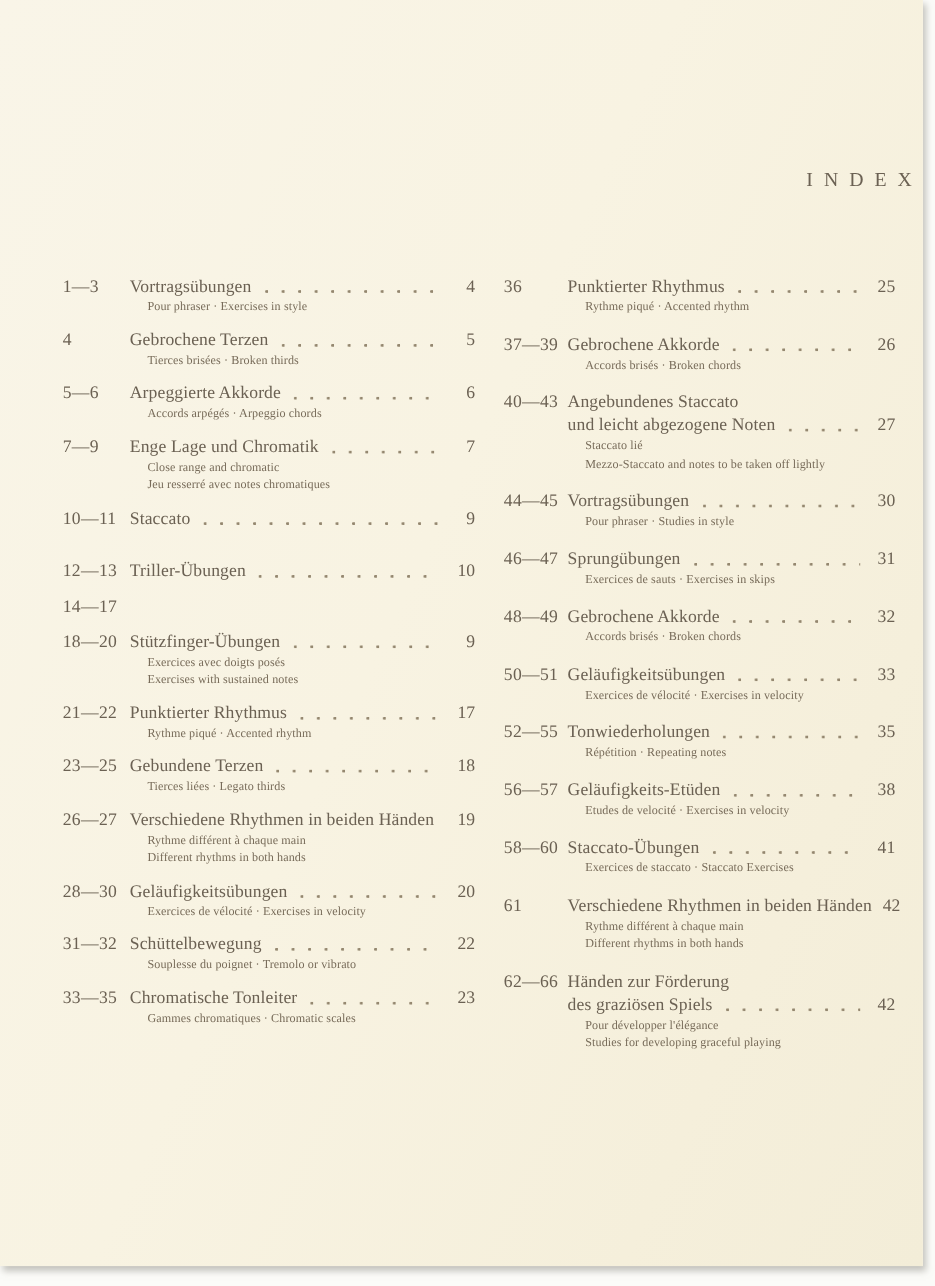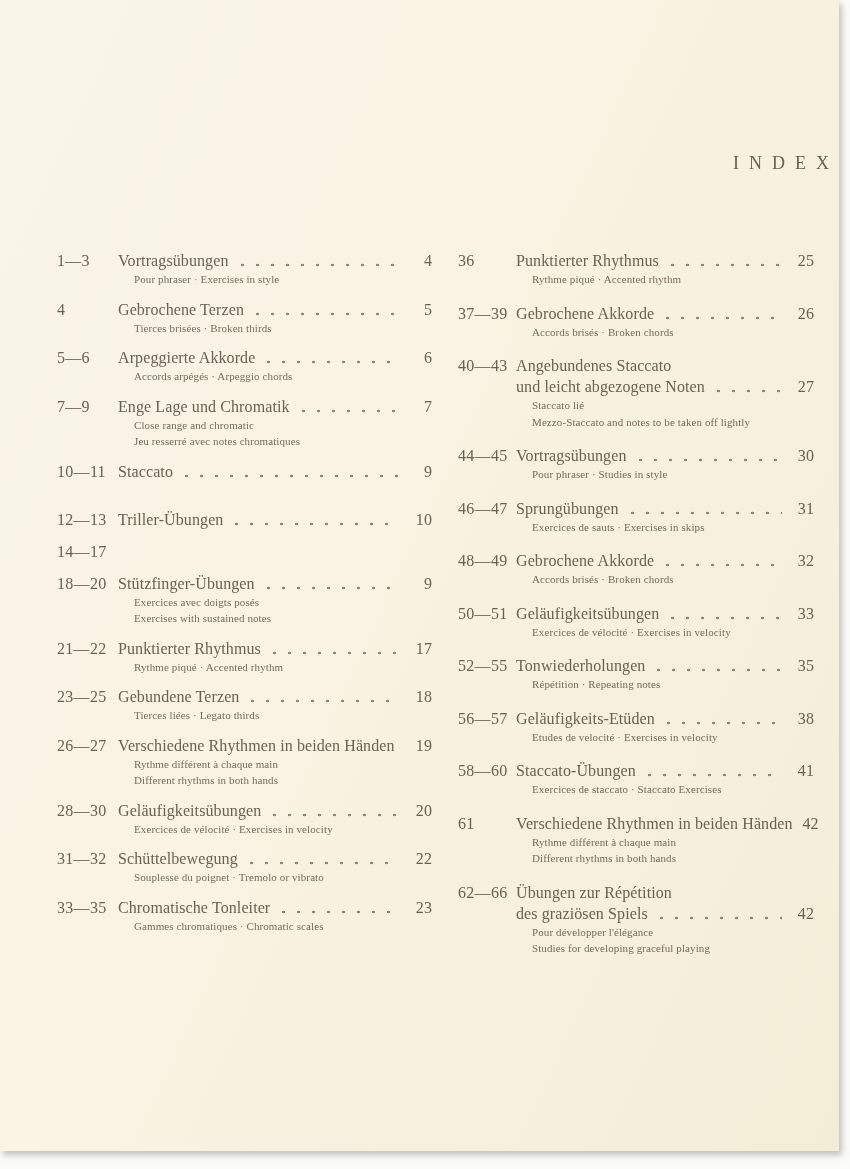--- a/index.html
+++ b/index.html
@@ -350,21 +350,21 @@
                 <span class="pg">42</span>
               </div>
               <div class="sub">Rythme différent à chaque main</div>
               <div class="sub">Different rhythms in both hands</div>
             </div>
           </div>
           <div class="entry">
             <div class="range">62—66</div>
             <div class="entry-body">
               <div class="title-line">
-                <span class="t">Übungen zur Répétition</span>
+                <span class="t">Händen zur Förderung</span>
               </div>
               <div class="title-line">
                 <span class="t">des graziösen Spiels</span>
                 <span class="leader"></span>
                 <span class="pg">42</span>
               </div>
               <div class="sub">Pour développer l'élégance</div>
               <div class="sub">Studies for developing graceful playing</div>
             </div>
           </div>

